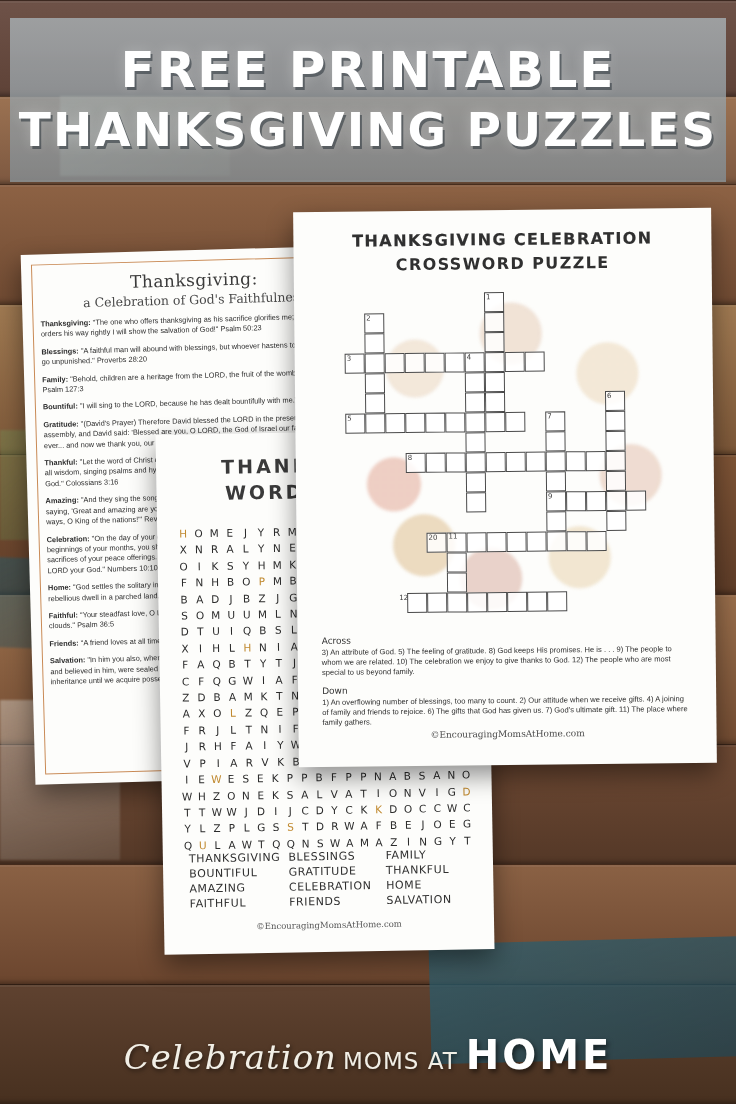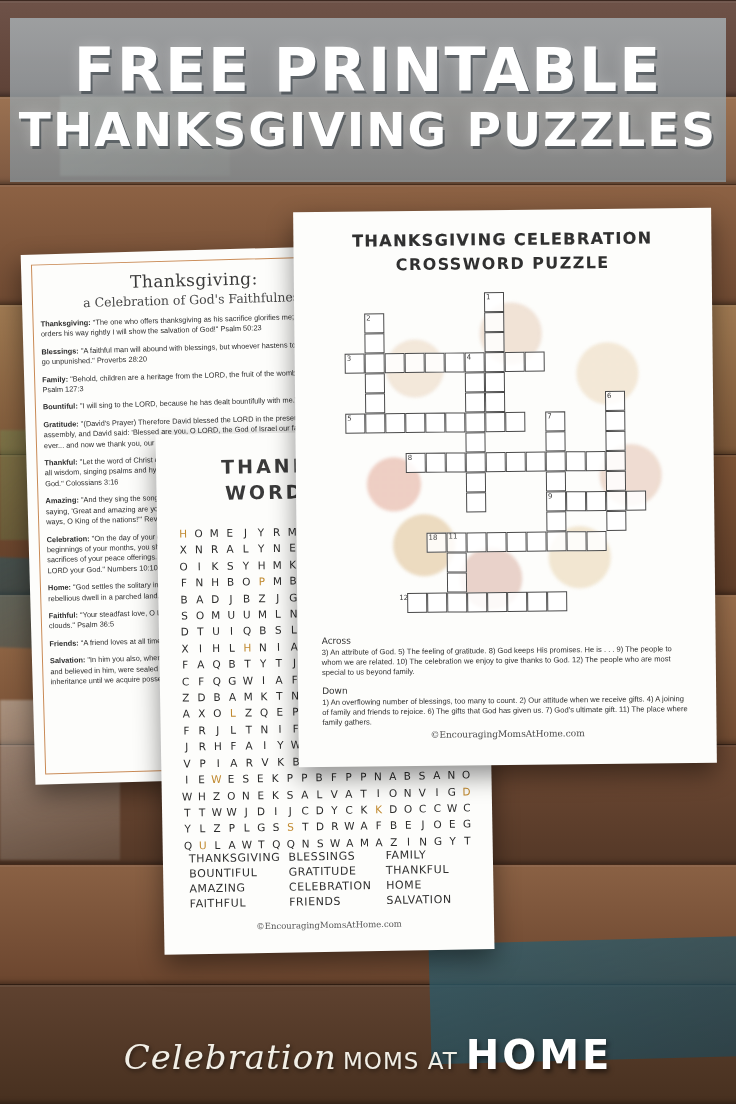--- a/index.html
+++ b/index.html
@@ -102,21 +102,21 @@
     flex-direction: column;
     align-items: center;
     justify-content: center;
     gap: 2px;
   }
   .title-line {
     font-family: "DejaVu Sans", sans-serif;
     font-weight: bold;
     color: #ffffff;
     letter-spacing: 2px;
-    font-size: 60px;
+    font-size: 50px;
     line-height: 58px;
     text-shadow: 2px 3px 0 rgba(40,50,56,0.55), 0 0 14px rgba(255,255,255,0.25);
     white-space: nowrap;
   }
   .title-line.l2 { font-size: 47px; }
 
   
   .sheet {
     position: absolute;
     background: #fdfdfb;
@@ -895,21 +895,21 @@
           <div class="cellnum" style="left: 228px; top: 208px;">9</div>
           <div class="cellbox" style="left: 106px; top: 246px;"></div>
           <div class="cellbox" style="left: 126px; top: 246px;"></div>
           <div class="cellbox" style="left: 146px; top: 246px;"></div>
           <div class="cellbox" style="left: 166px; top: 246px;"></div>
           <div class="cellbox" style="left: 186px; top: 246px;"></div>
           <div class="cellbox" style="left: 206px; top: 246px;"></div>
           <div class="cellbox" style="left: 226px; top: 246px;"></div>
           <div class="cellbox" style="left: 246px; top: 246px;"></div>
           <div class="cellbox" style="left: 266px; top: 246px;"></div>
-          <div class="cellnum" style="left: 108px; top: 248px;">18</div>
+          <div class="cellnum" style="left: 108px; top: 248px;">20</div>
           <div class="cellbox" style="left: 126px; top: 266px;"></div>
           <div class="cellbox" style="left: 126px; top: 286px;"></div>
           <div class="cellbox" style="left: 126px; top: 306px;"></div>
           <div class="cellnum" style="left: 128px; top: 247px;">11</div>
           <div class="cellbox" style="left: 86px; top: 306px;"></div>
           <div class="cellbox" style="left: 106px; top: 306px;"></div>
           <div class="cellbox" style="left: 146px; top: 306px;"></div>
           <div class="cellbox" style="left: 166px; top: 306px;"></div>
           <div class="cellbox" style="left: 186px; top: 306px;"></div>
           <div class="cellbox" style="left: 206px; top: 306px;"></div>

